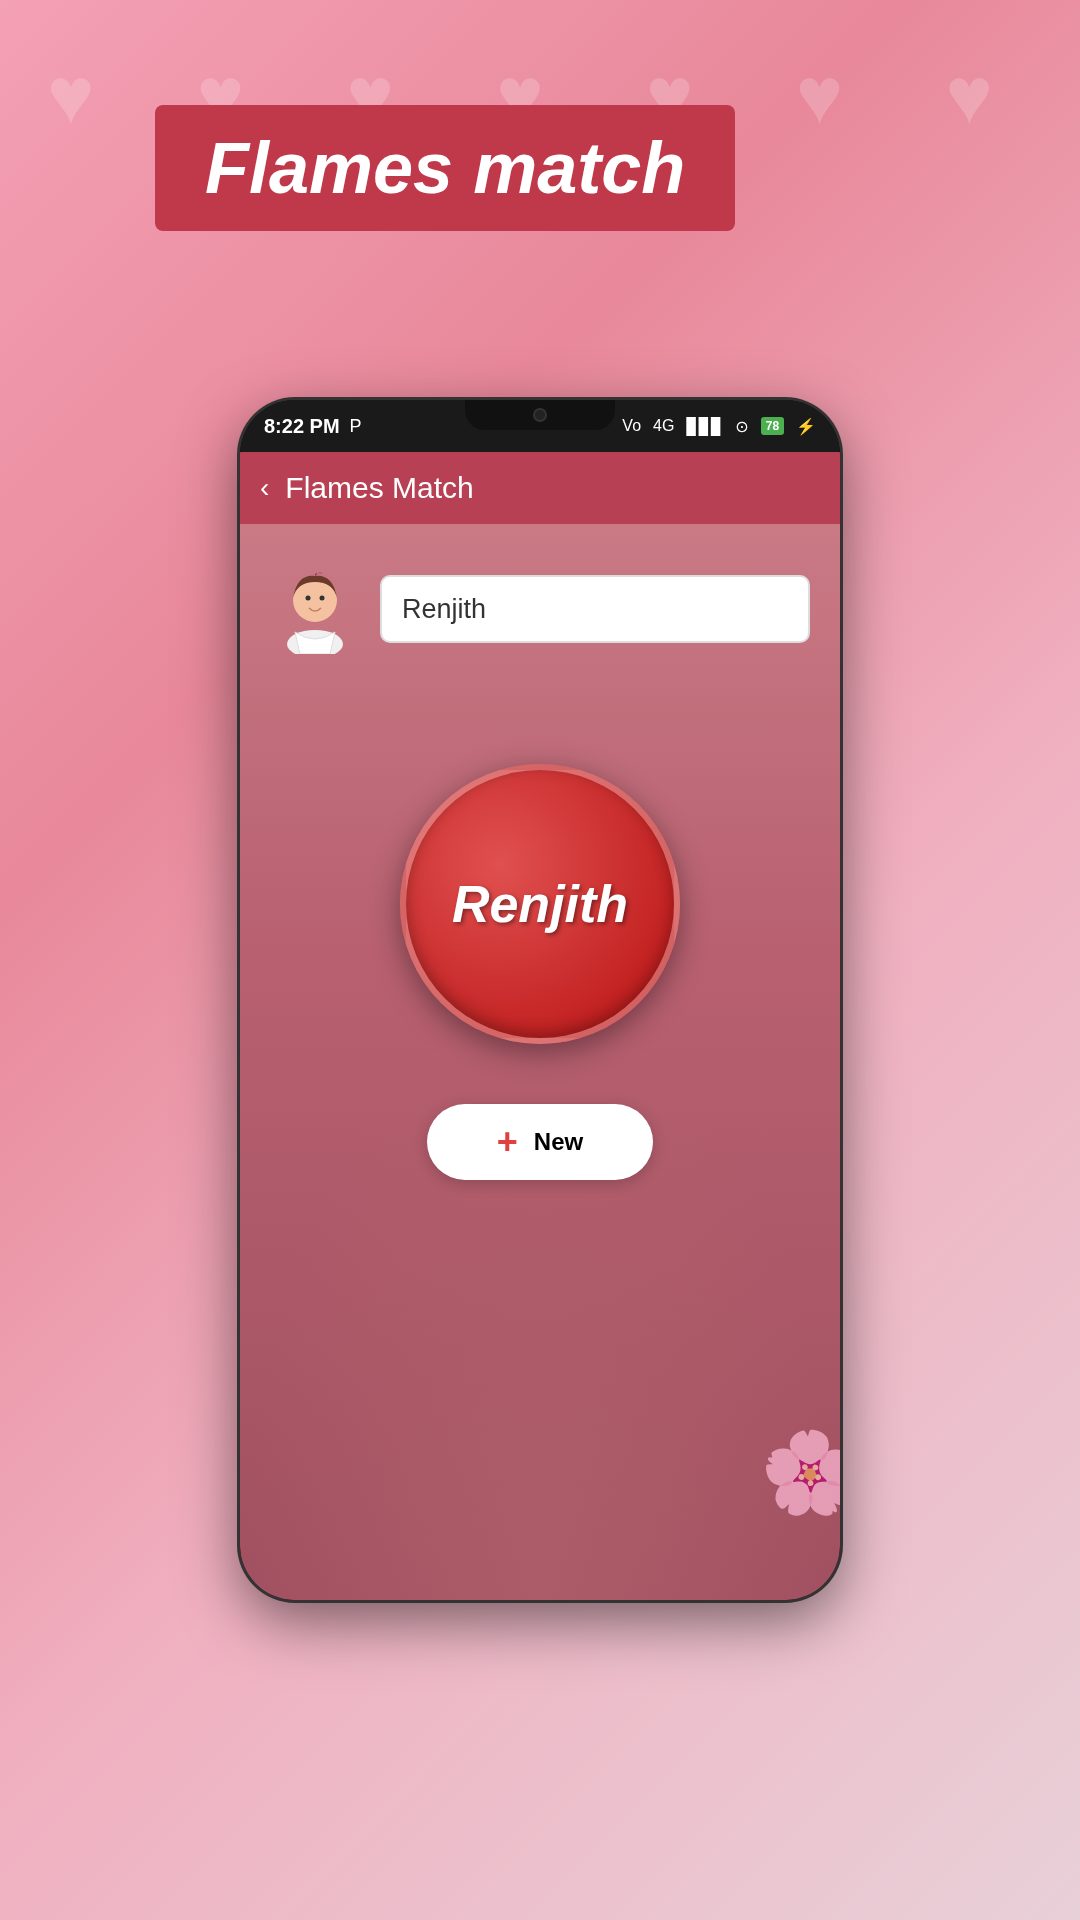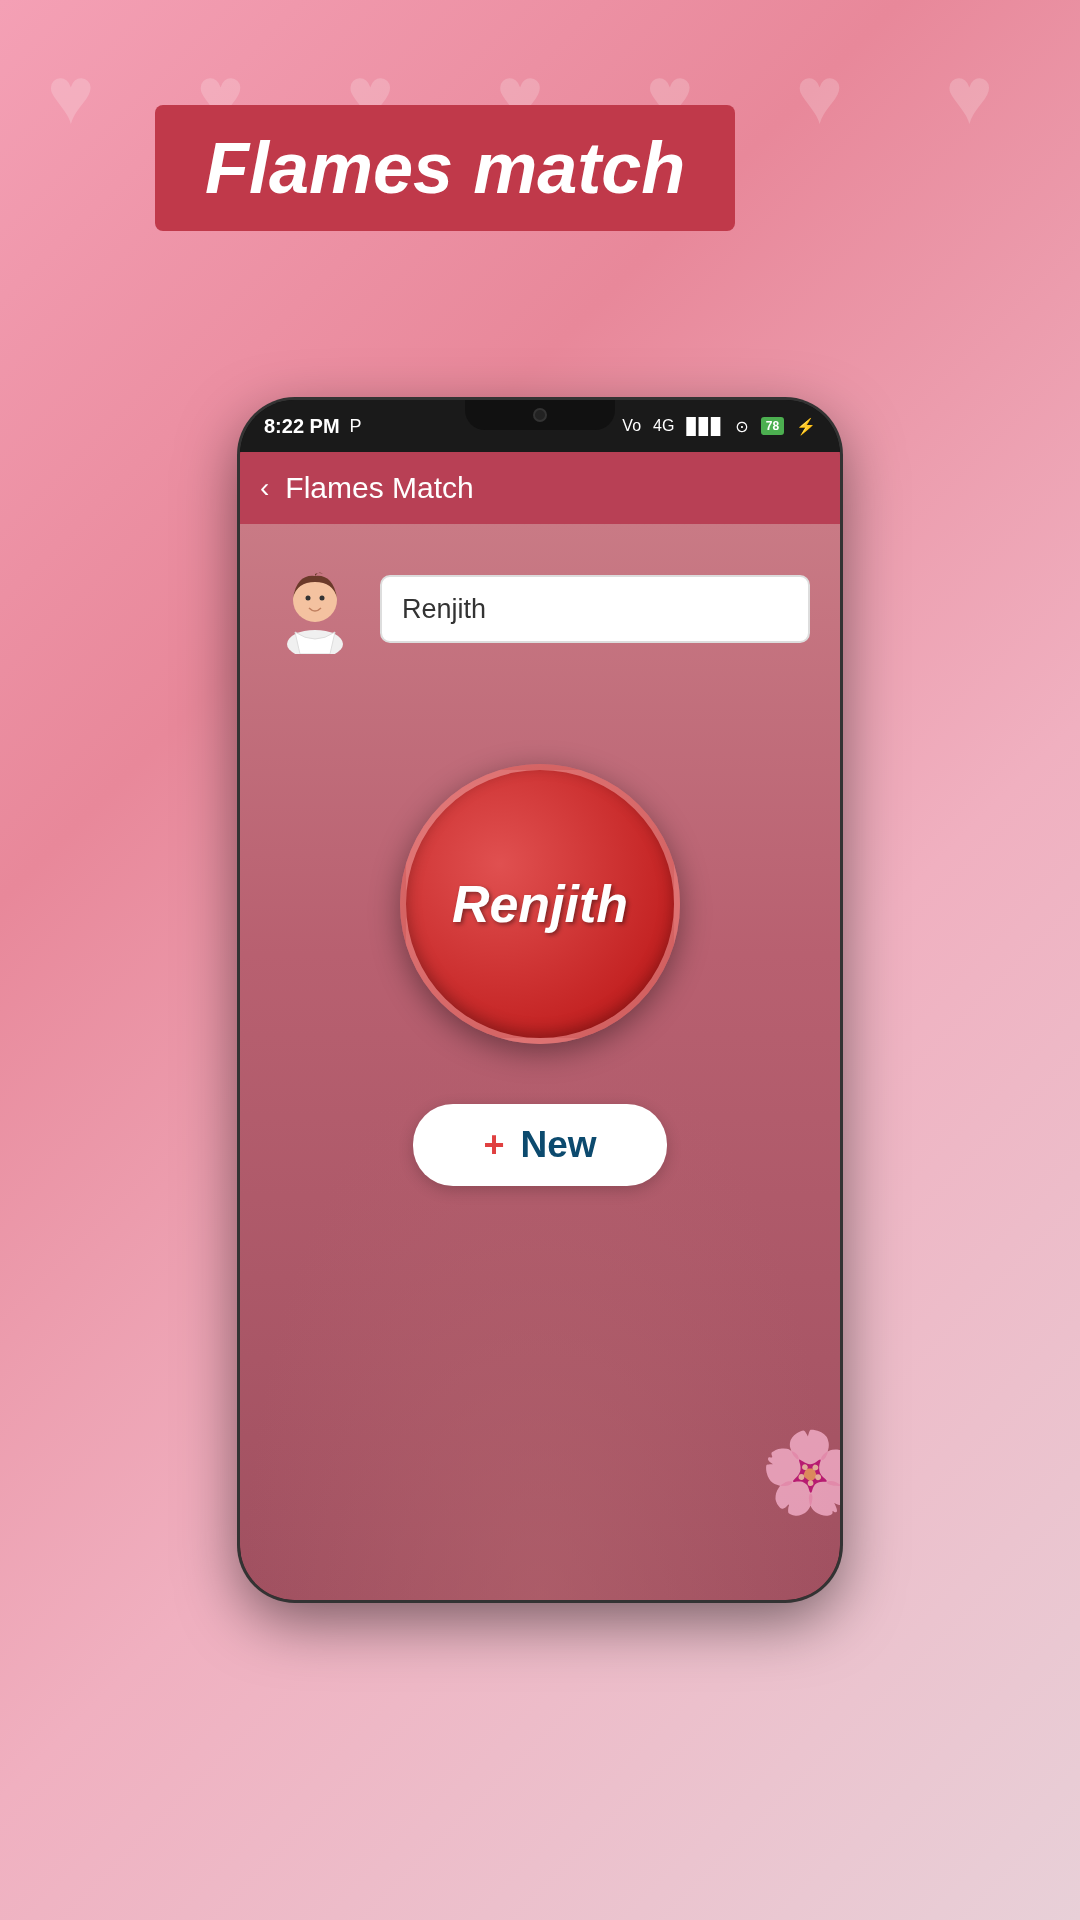--- a/index.html
+++ b/index.html
@@ -284,22 +284,22 @@
     }
 
     .plus-icon {
       color: #e04040;
       font-size: 36px;
       font-weight: bold;
       line-height: 1;
     }
 
     .new-label {
-      color: #0c4a6e;
-      font-size: 37px;
+      color: #000000;
+      font-size: 24px;
       font-weight: 600;
     }
 
     
     .flower-right {
       position: absolute;
       right: -20px;
       bottom: 80px;
       font-size: 80px;
       opacity: 0.7;

